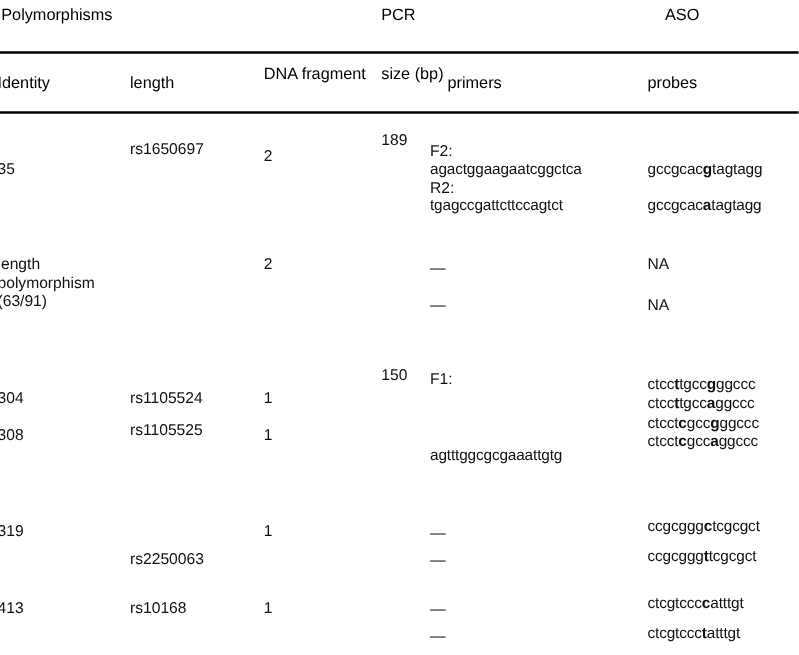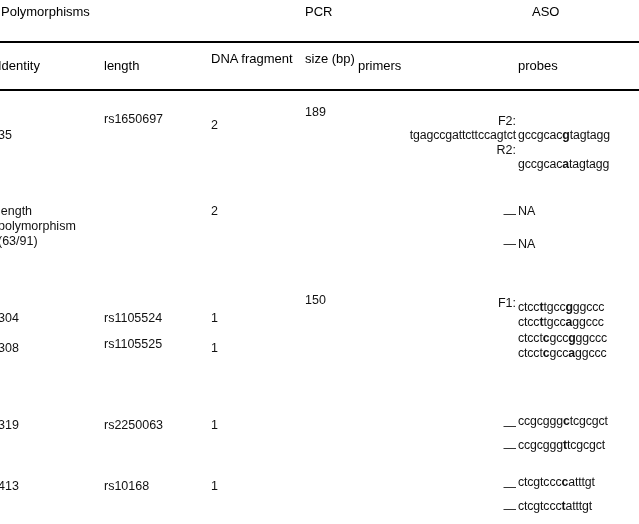--- a/index.html
+++ b/index.html
@@ -61,21 +61,21 @@
   .hdr-dna      { left: 211px; top: 51px; }
   .hdr-size     { left: 305px; top: 51px; }
   .hdr-primers  { left: 358px; top: 58px; }
   .hdr-probes   { left: 518px; top: 58px; }
 
   
   .c-identity { left: -2px;  width: 104px; }
   .c-dbsnp    { left: 104px; width: 106px; }
   .c-dna      { left: 211px; width: 90px; }
   .c-size     { left: 305px; width: 50px; }
-  .c-primers  { left: 358px; width: 158px; text-align: right; }
+  .c-primers  { left: 344px; width: 158px; }
   .c-probes   { left: 518px; width: 124px; }
 </style>
 </head>
 <body>
 
 <div id="page">
 
   <div class="sup sup-poly">Polymorphisms</div>
   <div class="sup sup-pcr">PCR</div>
   <div class="sup sup-aso">ASO</div>
@@ -91,22 +91,23 @@
   <div class="hdr hdr-primers">primers</div>
   <div class="hdr hdr-probes">probes</div>
 
   <div class="rule rule-bottom"></div>
 
   <div class="cell c-identity" style="top:128px">35</div>
   <div class="cell c-dbsnp" style="top:112px">rs1650697</div>
   <div class="cell c-dna" style="top:118px">2</div>
   <div class="cell c-size" style="top:105px">189</div>
   <div class="cell c-primers" style="top:114px">F2:</div>
-  <div class="cell c-primers seq" style="top:128px">tgagccgattcttccagtct</div>
+  <div class="cell c-primers seq" style="top:128px">agactggaagaatcggctca</div>
   <div class="cell c-primers" style="top:143px">R2:</div>
+  <div class="cell c-primers seq" style="top:157px">tgagccgattcttccagtct</div>
   <div class="cell c-probes seq" style="top:128px"><span>gccgcac</span><b>g</b><span>tagtagg</span></div>
   <div class="cell c-probes seq" style="top:157px"><span>gccgcac</span><b>a</b><span>tagtagg</span></div>
 
   <div class="cell c-identity" style="top:204px">length
 polymorphism
 (63/91)</div>
   <div class="cell" style="left:211px; top:204px">2</div>
   <div class="cell c-primers dash" style="top:207px">—</div>
   <div class="cell c-primers dash" style="top:237px">—</div>
   <div class="cell c-probes" style="top:204px">NA</div>
@@ -116,25 +117,26 @@
   <div class="cell c-dbsnp" style="top:311px">rs1105524</div>
   <div class="cell c-dna" style="top:311px">1</div>
   <div class="cell c-size" style="top:293px">150</div>
   <div class="cell c-primers" style="top:296px">F1:</div>
   <div class="cell c-probes seq" style="top:300px"><span>ctcc</span><b>t</b><span>tgcc</span><b>g</b><span>ggccc</span></div>
   <div class="cell c-probes seq" style="top:315px"><span>ctcc</span><b>t</b><span>tgcc</span><b>a</b><span>ggccc</span></div>
 
   <div class="cell c-identity" style="top:341px">308</div>
   <div class="cell c-dbsnp" style="top:337px">rs1105525</div>
   <div class="cell c-dna" style="top:341px">1</div>
+  <div class="cell c-primers seq" style="top:357px">agtttggcgcgaaattgtg</div>
   <div class="cell c-probes seq" style="top:331px"><span>ctcct</span><b>c</b><span>gcc</span><b>g</b><span>ggccc</span></div>
   <div class="cell c-probes seq" style="top:346px"><span>ctcct</span><b>c</b><span>gcc</span><b>a</b><span>ggccc</span></div>
 
   <div class="cell c-identity" style="top:418px">319</div>
-  <div class="cell c-dbsnp" style="top:418px">rs2250063</div>
+  <div class="cell c-dbsnp" style="top:440px">rs2250063</div>
   <div class="cell c-dna" style="top:418px">1</div>
   <div class="cell c-primers dash" style="top:419px">—</div>
   <div class="cell c-primers dash" style="top:441px">—</div>
   <div class="cell c-probes seq" style="top:414px"><span>ccgcggg</span><b>c</b><span>tcgcgct</span></div>
   <div class="cell c-probes seq" style="top:438px"><span>ccgcggg</span><b>t</b><span>tcgcgct</span></div>
 
   <div class="cell c-identity" style="top:479px">413</div>
   <div class="cell c-dbsnp" style="top:479px">rs10168</div>
   <div class="cell c-dna" style="top:479px">1</div>
   <div class="cell c-primers dash" style="top:480px">—</div>

